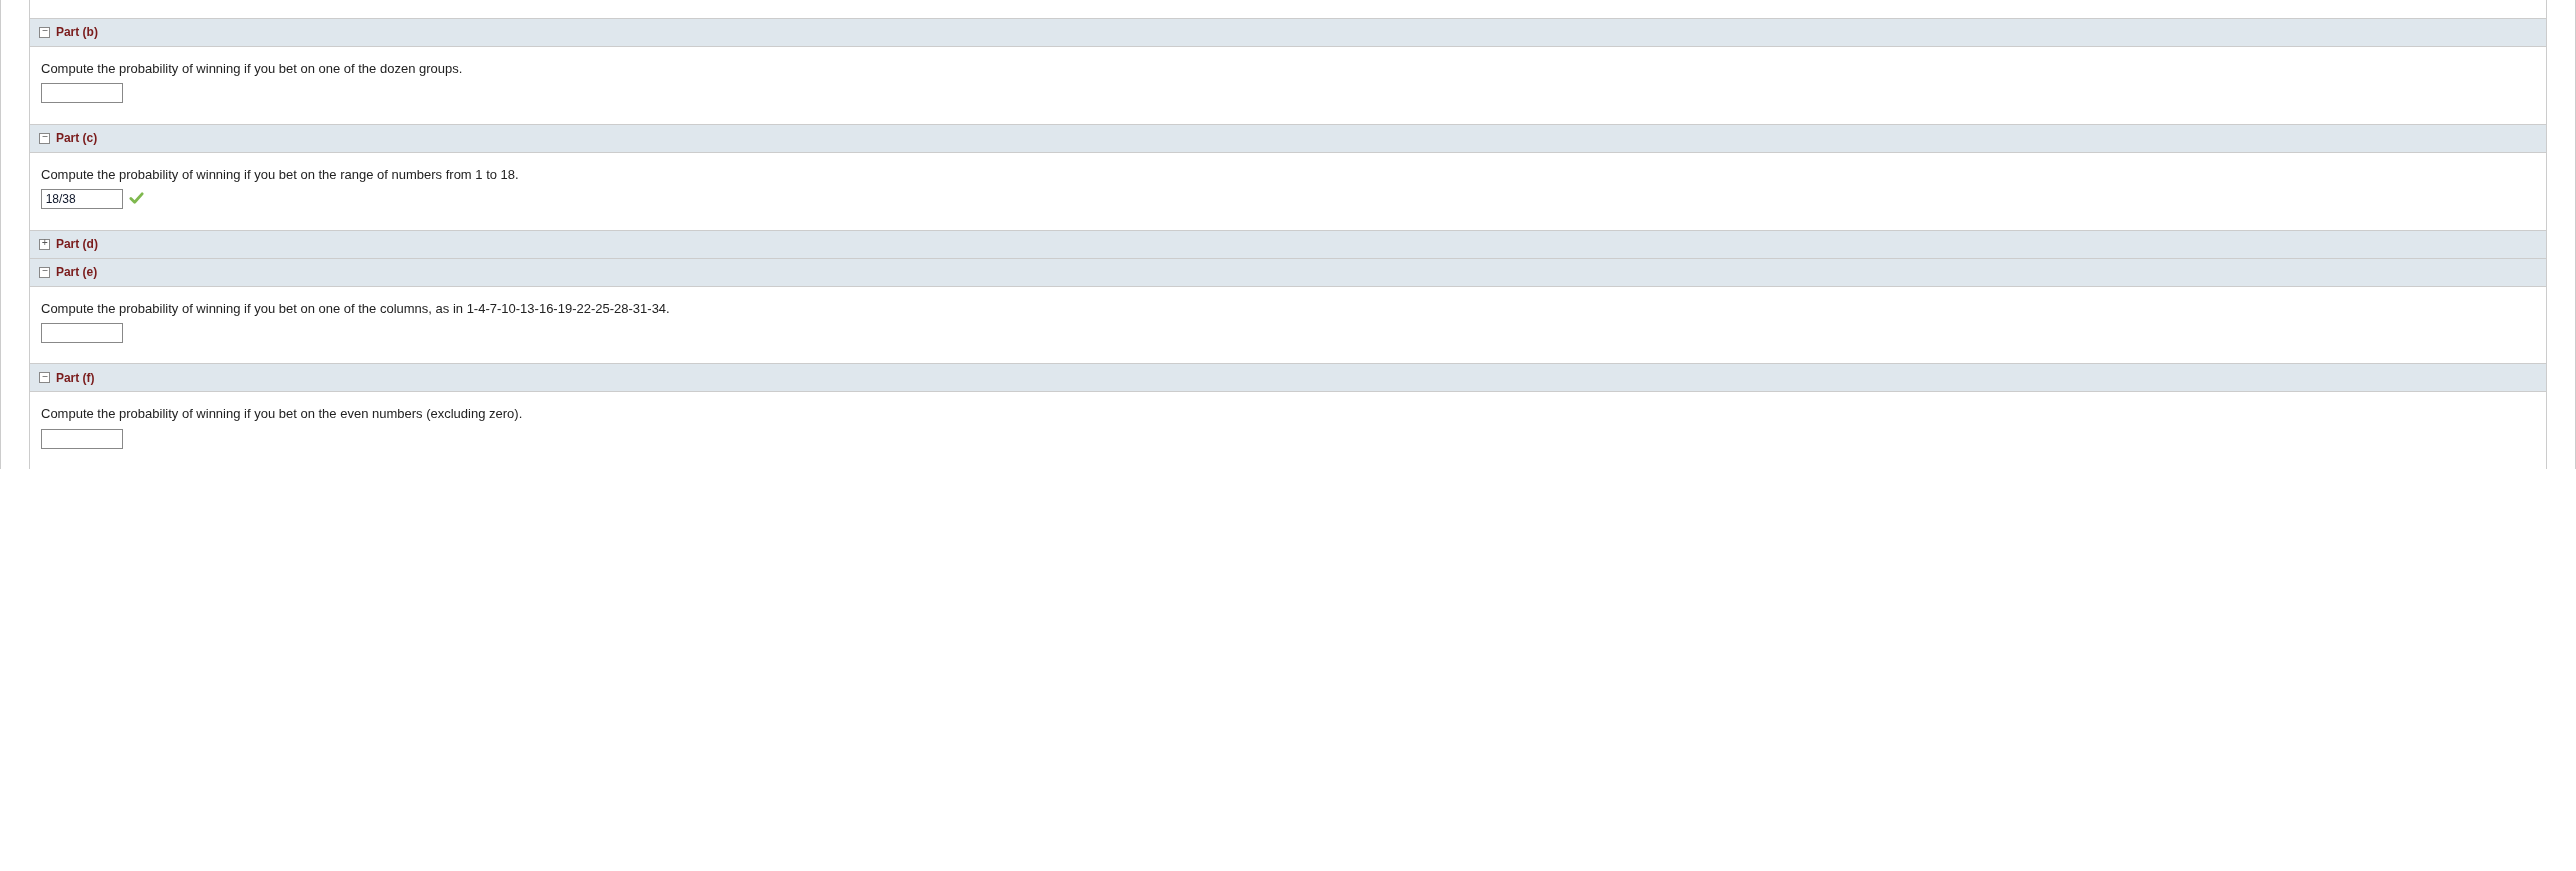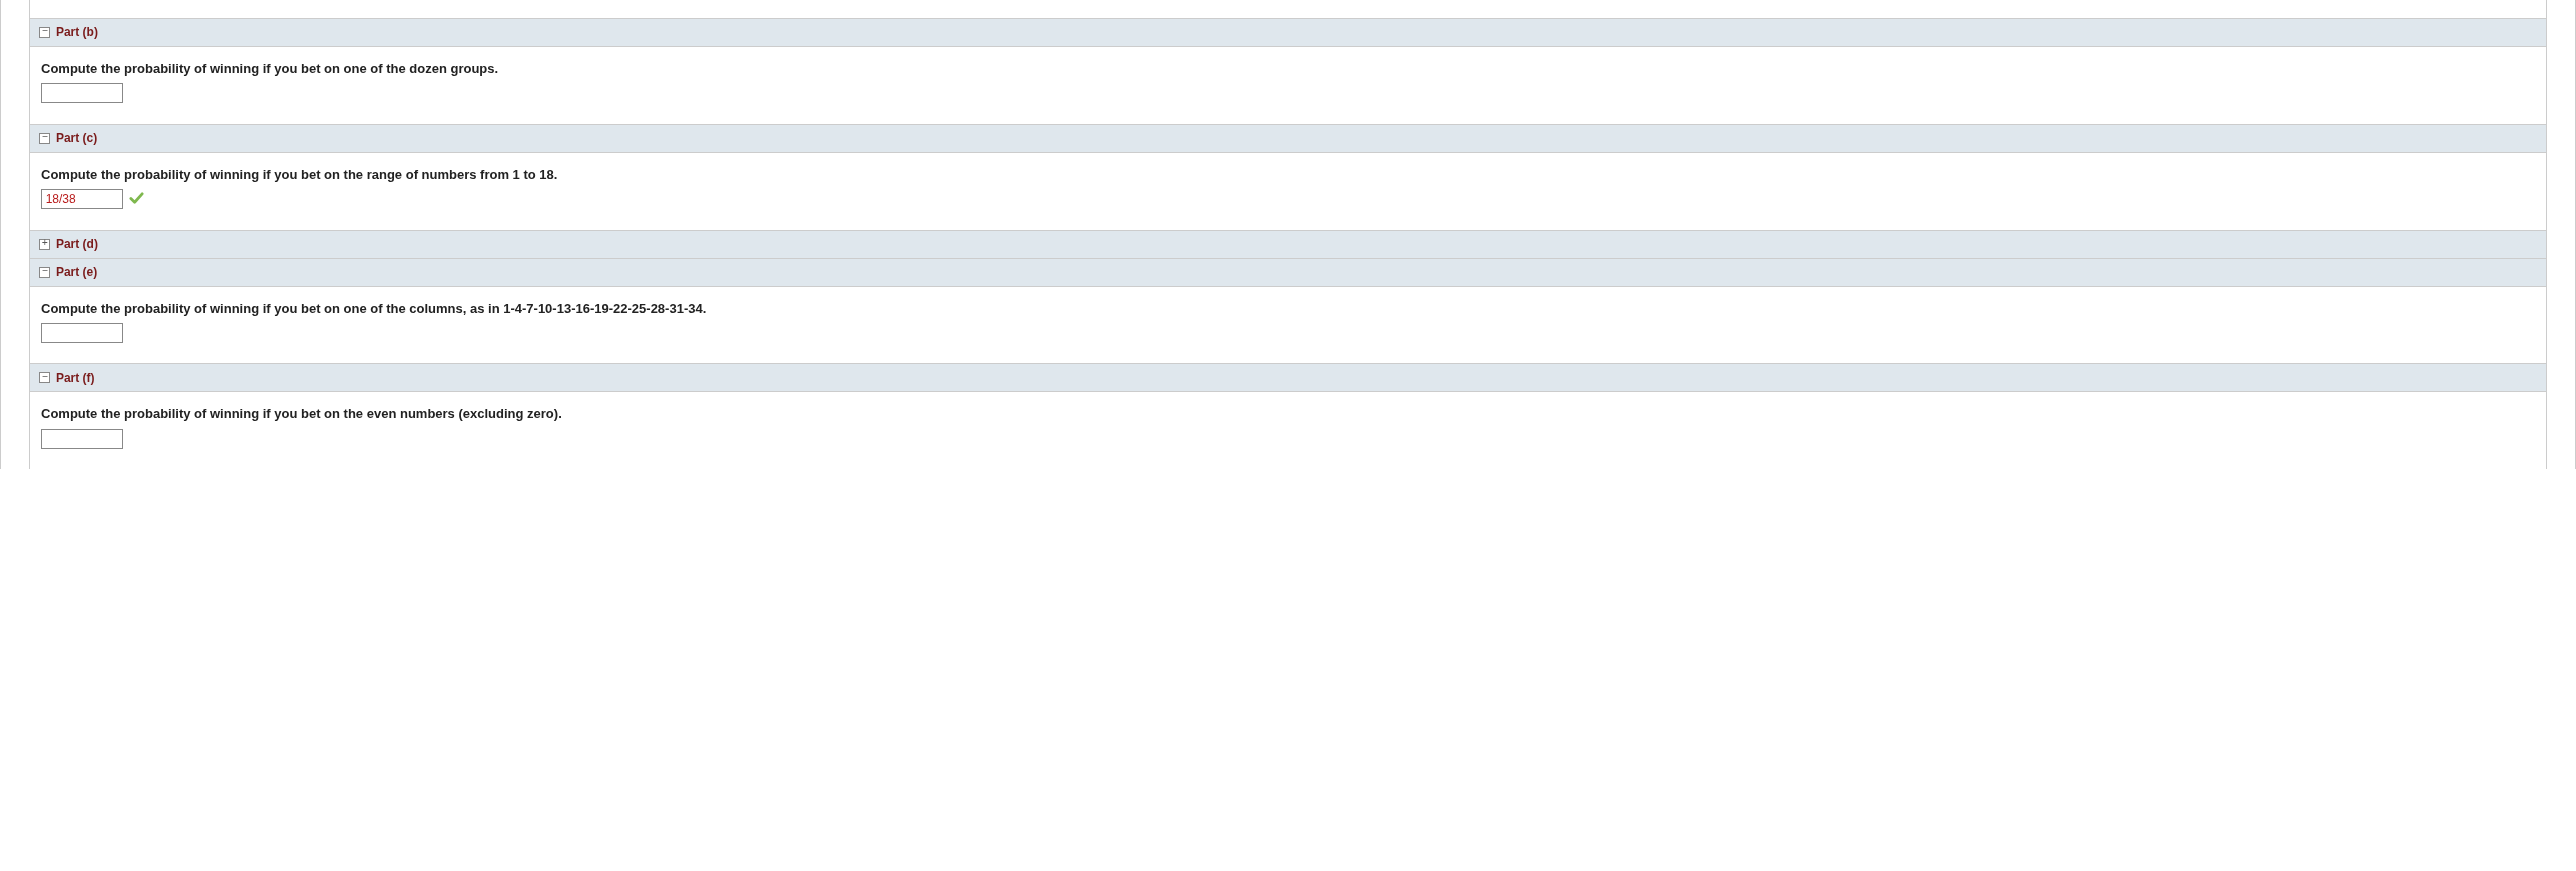--- a/index.html
+++ b/index.html
@@ -52,35 +52,34 @@
   }
   .part-body {
     background: #fff;
     padding: 13px 11px 20.4px 11px;
     font-size: 13px;
     color: #222;
   }
   .question-text {
     margin-bottom: 5.6px;
     line-height: 1.35;
-    font-weight: bold;
   }
   .answer-row {
     display: flex;
     align-items: center;
     gap: 5.6px;
   }
   .answer-input {
     width: 82px;
     height: 20.4px;
     padding: 1.9px 3.7px;
     font-size: 12px;
     border: 0.9px solid #888;
     font-family: Arial, Helvetica, sans-serif;
-    color: #b91c1c;
+    color: #0f172a;
   }
   .check-icon {
     width: 15px;
     height: 15px;
     display: inline-block;
   }
   .check-icon svg {
     display: block;
   }
   .outer-border {

